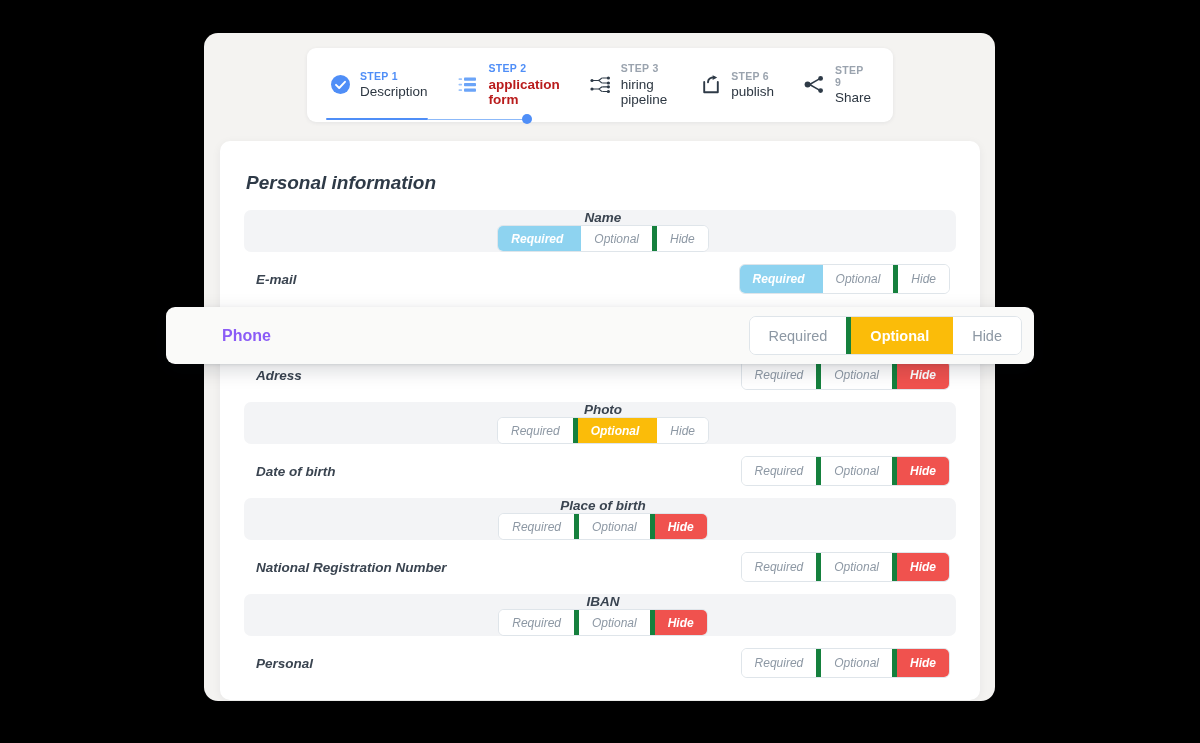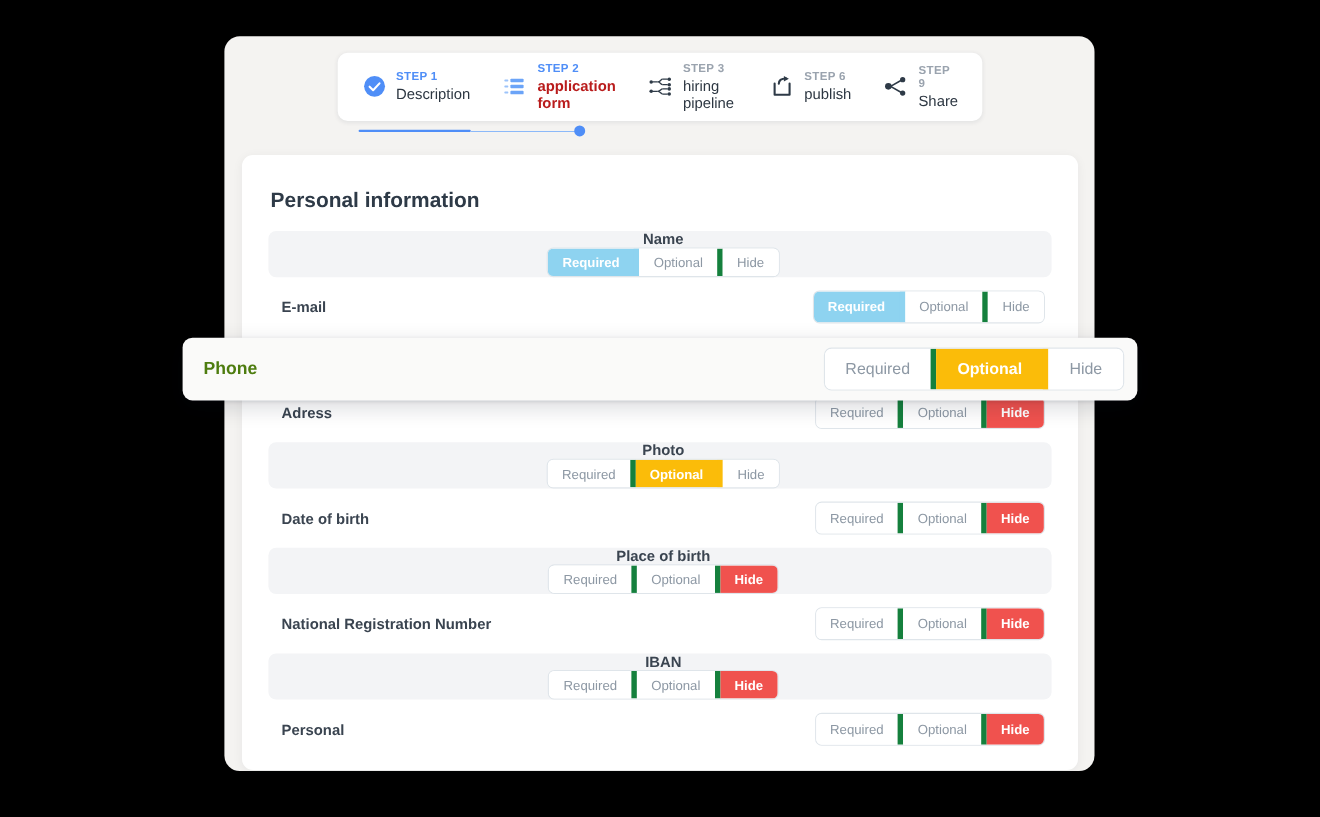--- a/index.html
+++ b/index.html
@@ -16,21 +16,21 @@
     left: 204px; top: 33px;
     width: 791px; height: 668px;
     background: #f4f3f1;
     border-radius: 14px;
   }
 
   
   .stepper-card {
     position: absolute;
     left: 307px; top: 48px;
-    width: 586px; height: 62px;
+    width: 586px; height: 74px;
     background: #ffffff;
     border-radius: 9px;
     box-shadow: 0 1px 4px rgba(20,30,50,.07);
     display: flex;
     align-items: center;
     padding: 0 22px;
     gap: 0px;
     z-index: 4;
   }
   .step {
@@ -78,20 +78,21 @@
   
   .form-card {
     position: absolute;
     left: 220px; top: 141px;
     width: 760px; height: 559px;
     background: #ffffff;
     border-radius: 10px;
     box-shadow: 0 2px 10px rgba(20,30,50,.06);
     z-index: 2;
     overflow: hidden;
+    font-style: italic;
   }
   .form-title {
     font-size: 19px; font-weight: bold; color: #2e3a47;
     margin: 31px 0 0 26px;
   }
 
   .rows { margin-top: 16px; }
   .row {
     position: relative;
     height: 42px;
@@ -144,21 +145,21 @@
     width: 868px; height: 57px;
     background: #fafaf9;
     border-radius: 9px;
     box-shadow: 0 6px 20px rgba(10,20,40,.16), 0 1px 3px rgba(10,20,40,.10);
     display: flex;
     align-items: center;
     justify-content: space-between;
     padding: 0 12px 0 19px;
     z-index: 10;
   }
-  .phone-label { font-size: 16px; font-weight: bold; color: #4d7c0f; }
+  .phone-label { font-size: 16px; font-weight: bold; color: #8b5cf6; margin-left: 37px; }
   .seg-lg {
     display: flex;
     border: 1px solid #dfe5ea;
     border-radius: 7px;
     overflow: hidden;
     background: #ffffff;
     height: 39px;
   }
   .seg-lg .seg-btn {
     font-size: 14.5px;

